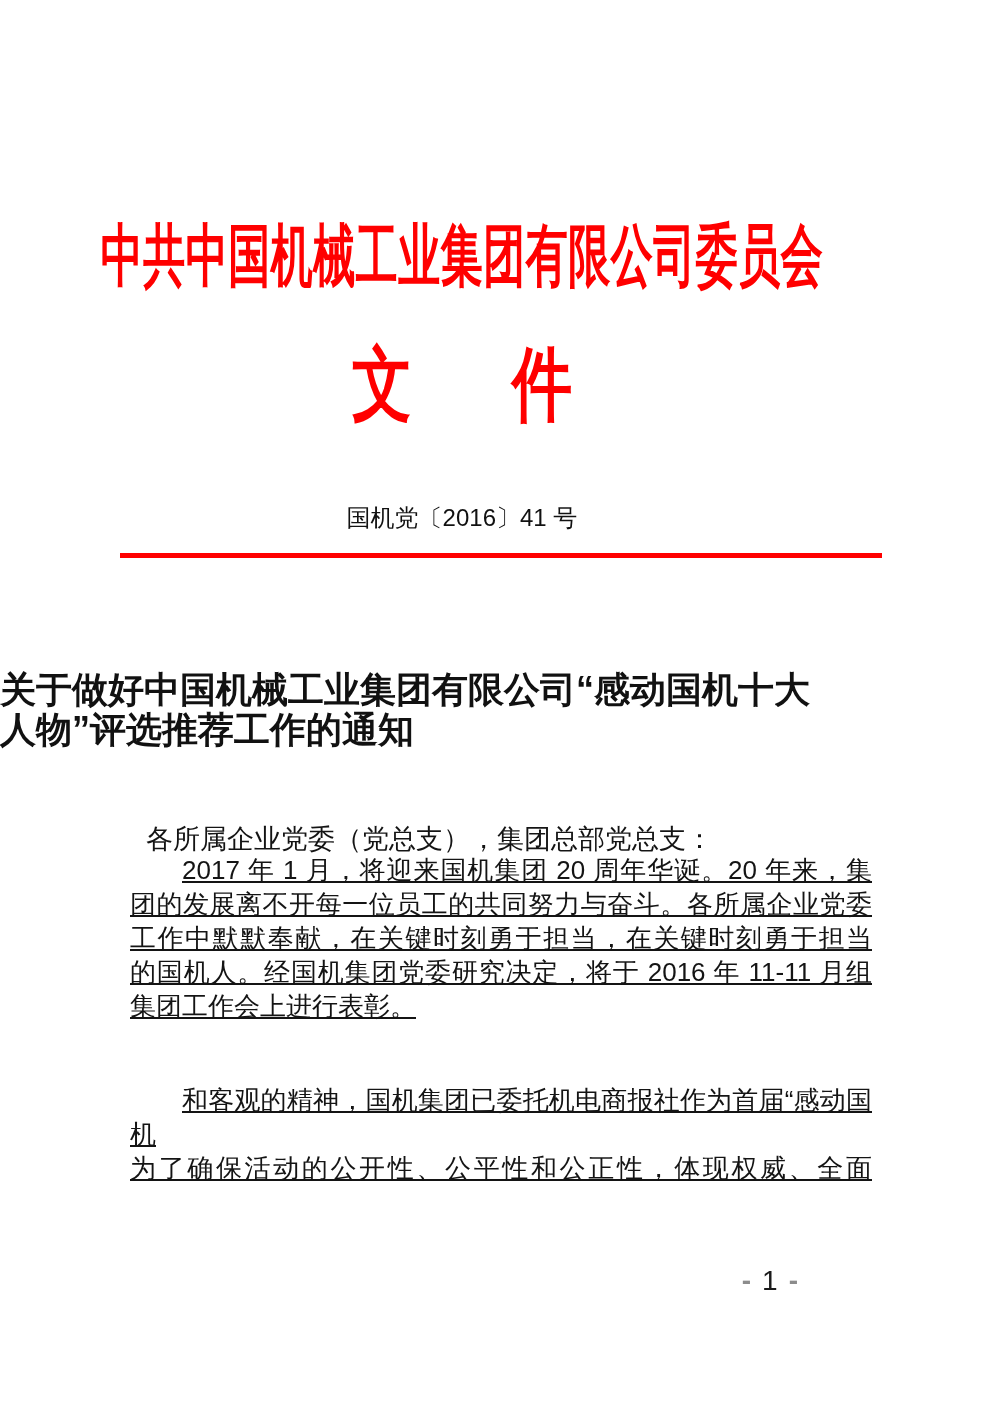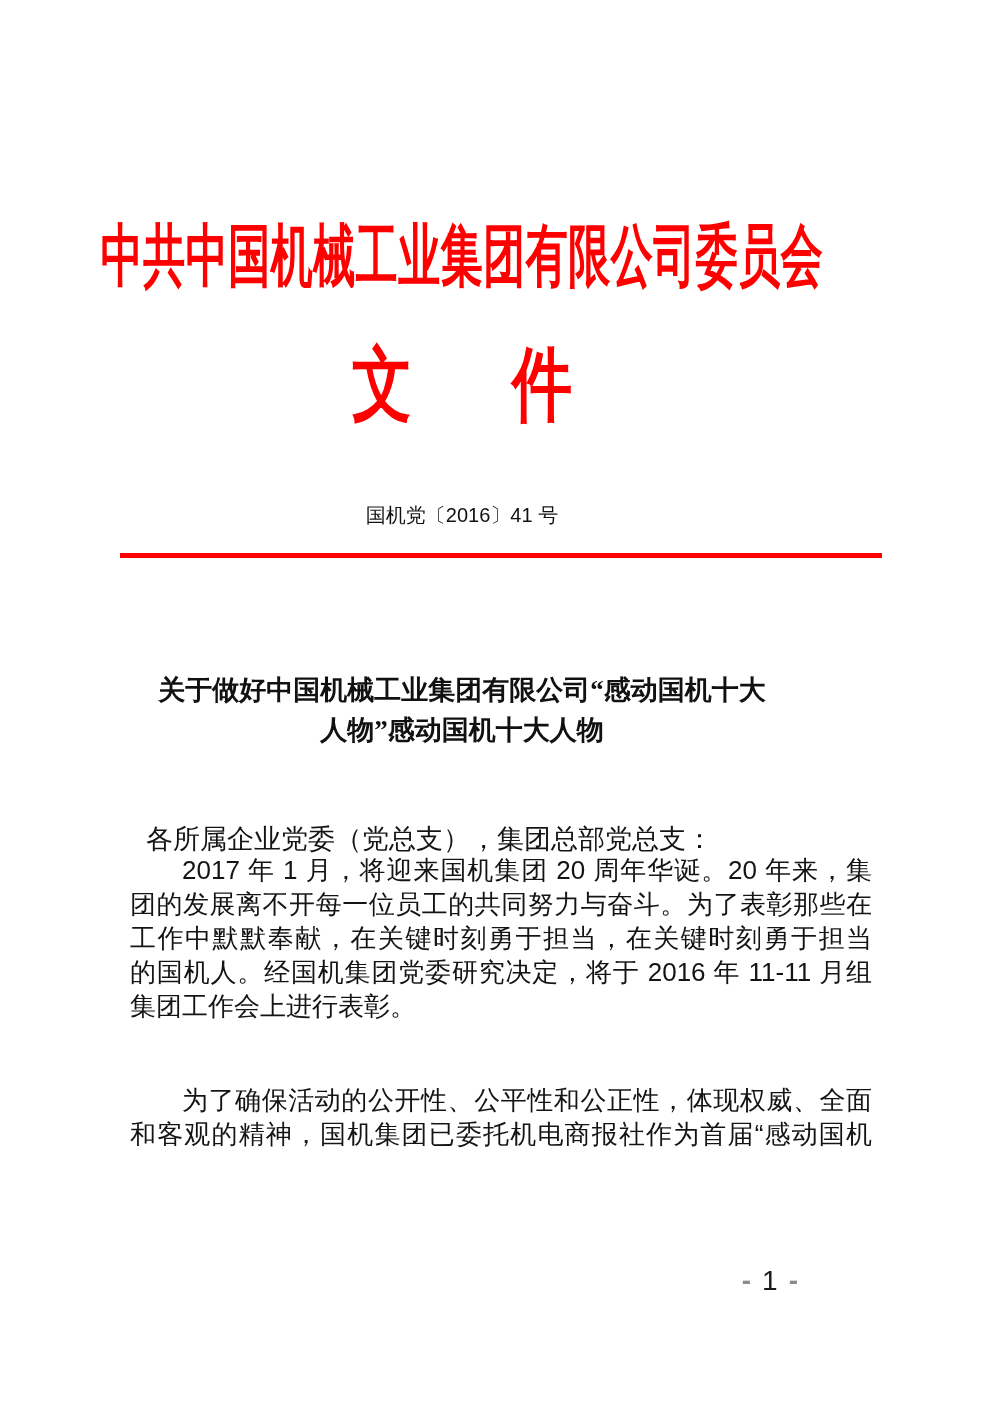--- a/index.html
+++ b/index.html
@@ -49,44 +49,44 @@
     color: #ff0000;
     transform: scaleY(1.35);
     transform-origin: 50% 0;
   }
   .doc-number {
     position: absolute;
     top: 503px;
     left: 0;
     right: 0;
     text-align: center;
-    font-size: 20px;
+    font-size: 24px;
     line-height: 1.25;
     color: #111111;
   }
   .red-rule {
     position: absolute;
     top: 553px;
     left: 120px;
     width: 762px;
     height: 5px;
     background: #ff0000;
   }
 
   
   .doc-title {
     position: absolute;
     top: 670px;
     left: 0;
     right: 0;
     margin: 0;
-    text-align: center;
-    font-family: Liberation Serif, serif;
+    text-align: left;
+    font-family: Liberation Sans, sans-serif;
     font-weight: bold;
-    font-size: 27px;
+    font-size: 36px;
     line-height: 40px;
     color: #111111;
   }
 
   
   .salutation {
     position: absolute;
     top: 806px;
     left: 130px;
     width: 742px;
@@ -102,20 +102,21 @@
     width: 742px;
     font-size: 26px;
     line-height: 34px;
     color: #141414;
   }
   .para-1 { top: 853px; }
   .para-2 { top: 1083px; }
   .body-line {
     text-align: justify;
     text-align-last: justify;
+    text-decoration: underline;
   }
   .body-line:first-child { text-indent: 2em; }
   .para.closes .body-line:last-child { text-align-last: left; }
 
   
   .page-number {
     position: absolute;
     top: 1264px;
     right: 126px;
     display: flex;
@@ -138,36 +139,36 @@
     <span>文</span>
     <span>件</span>
   </div>
 
   <div class="doc-number">国机党〔2016〕41 号</div>
 
   <div class="red-rule"></div>
 
   <h1 class="doc-title">
       <div class="title-line">关于做好中国机械工业集团有限公司“感动国机十大</div>
-      <div class="title-line">人物”感动国机十大人物</div>
+      <div class="title-line">人物”评选推荐工作的通知</div>
     </h1>
 
   <p class="salutation">各所属企业党委（党总支），集团总部党总支：</p>
 
   <div class="para para-1 closes">
       <div class="body-line">2017 年 1 月，将迎来国机集团 20 周年华诞。20 年来，集</div>
-      <div class="body-line">团的发展离不开每一位员工的共同努力与奋斗。为了表彰那些在</div>
+      <div class="body-line">团的发展离不开每一位员工的共同努力与奋斗。各所属企业党委</div>
       <div class="body-line">工作中默默奉献，在关键时刻勇于担当，在关键时刻勇于担当</div>
       <div class="body-line">的国机人。经国机集团党委研究决定，将于 2016 年 11-11 月组</div>
       <div class="body-line">集团工作会上进行表彰。</div>
     </div>
 
   <div class="para para-2">
+      <div class="body-line">和客观的精神，国机集团已委托机电商报社作为首届“感动国机</div>
       <div class="body-line">为了确保活动的公开性、公平性和公正性，体现权威、全面</div>
-      <div class="body-line">和客观的精神，国机集团已委托机电商报社作为首届“感动国机</div>
     </div>
 
   <div class="page-number">
     <span class="dash">-</span>
     <span class="num">1</span>
     <span class="dash">-</span>
   </div>
 
 </div>
 

